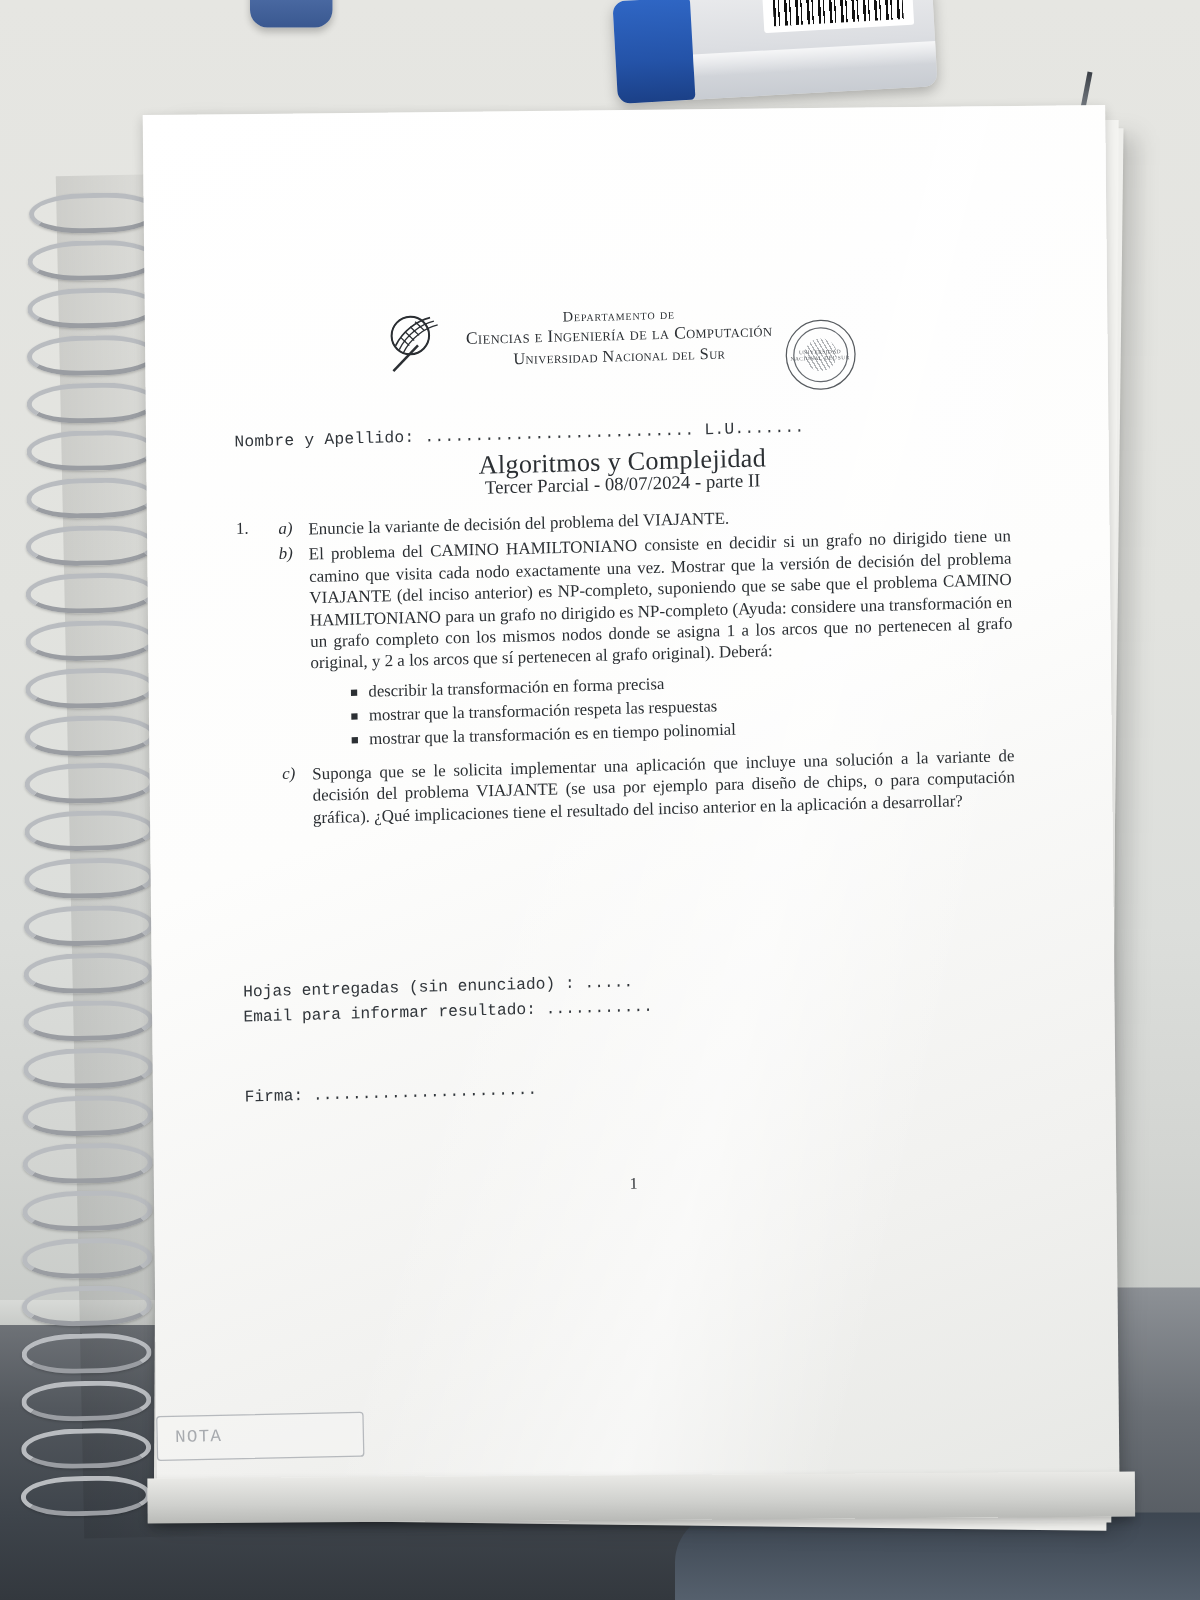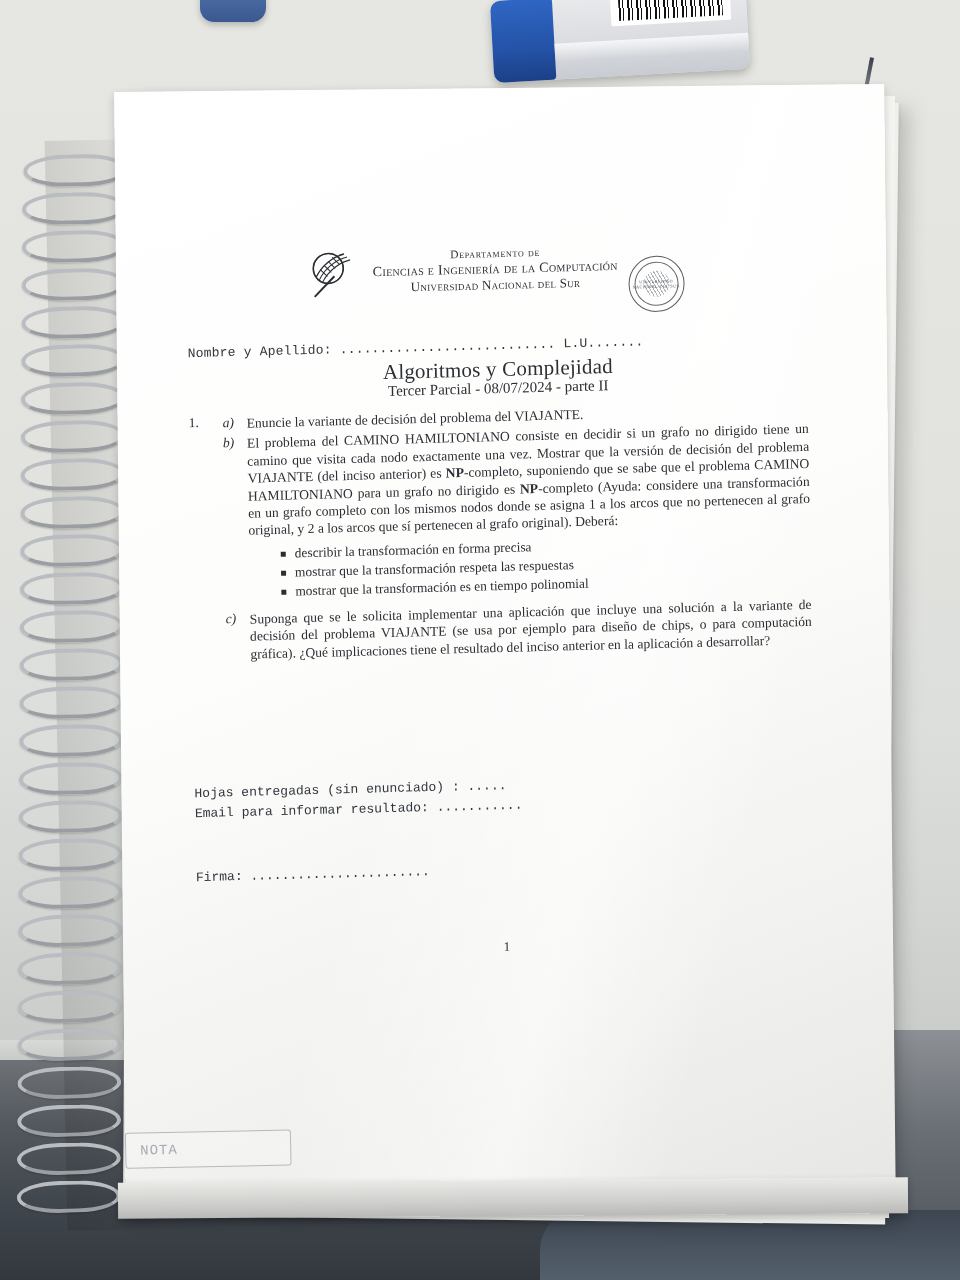--- a/index.html
+++ b/index.html
@@ -203,21 +203,21 @@
   .title-main{font-size:21px;letter-spacing:.2px;}
   .title-sub{font-size:15px;margin-top:-2px;}
 
   
   .qwrap{margin-top:8px;display:flex;}
   .qnum{width:34px;flex:0 0 auto;font-size:13.5px;padding-top:2px;}
   .qitems{flex:1 1 auto;}
   .item{display:flex;margin-top:3px;}
   .item .lbl{width:24px;flex:0 0 auto;font-style:italic;font-size:13.5px;}
   .item .txt{flex:1 1 auto;font-size:13.6px;line-height:1.28;text-align:justify;}
-  .item .txt b{font-weight:bold;}
+  .item .txt b{font-weight:normal;}
   .bullets{margin:7px 0 0 30px;}
   .bullets li{list-style:none;position:relative;font-size:13.4px;margin-top:3px;}
   .bullets li::before{
     content:"";position:absolute;left:-14px;top:6px;width:5px;height:5px;background:#2b2f33;
   }
 
   
   .fields{
     margin-top:120px;font-family:"Liberation Mono",monospace;font-size:13px;
     line-height:1.55;color:#31363b;

